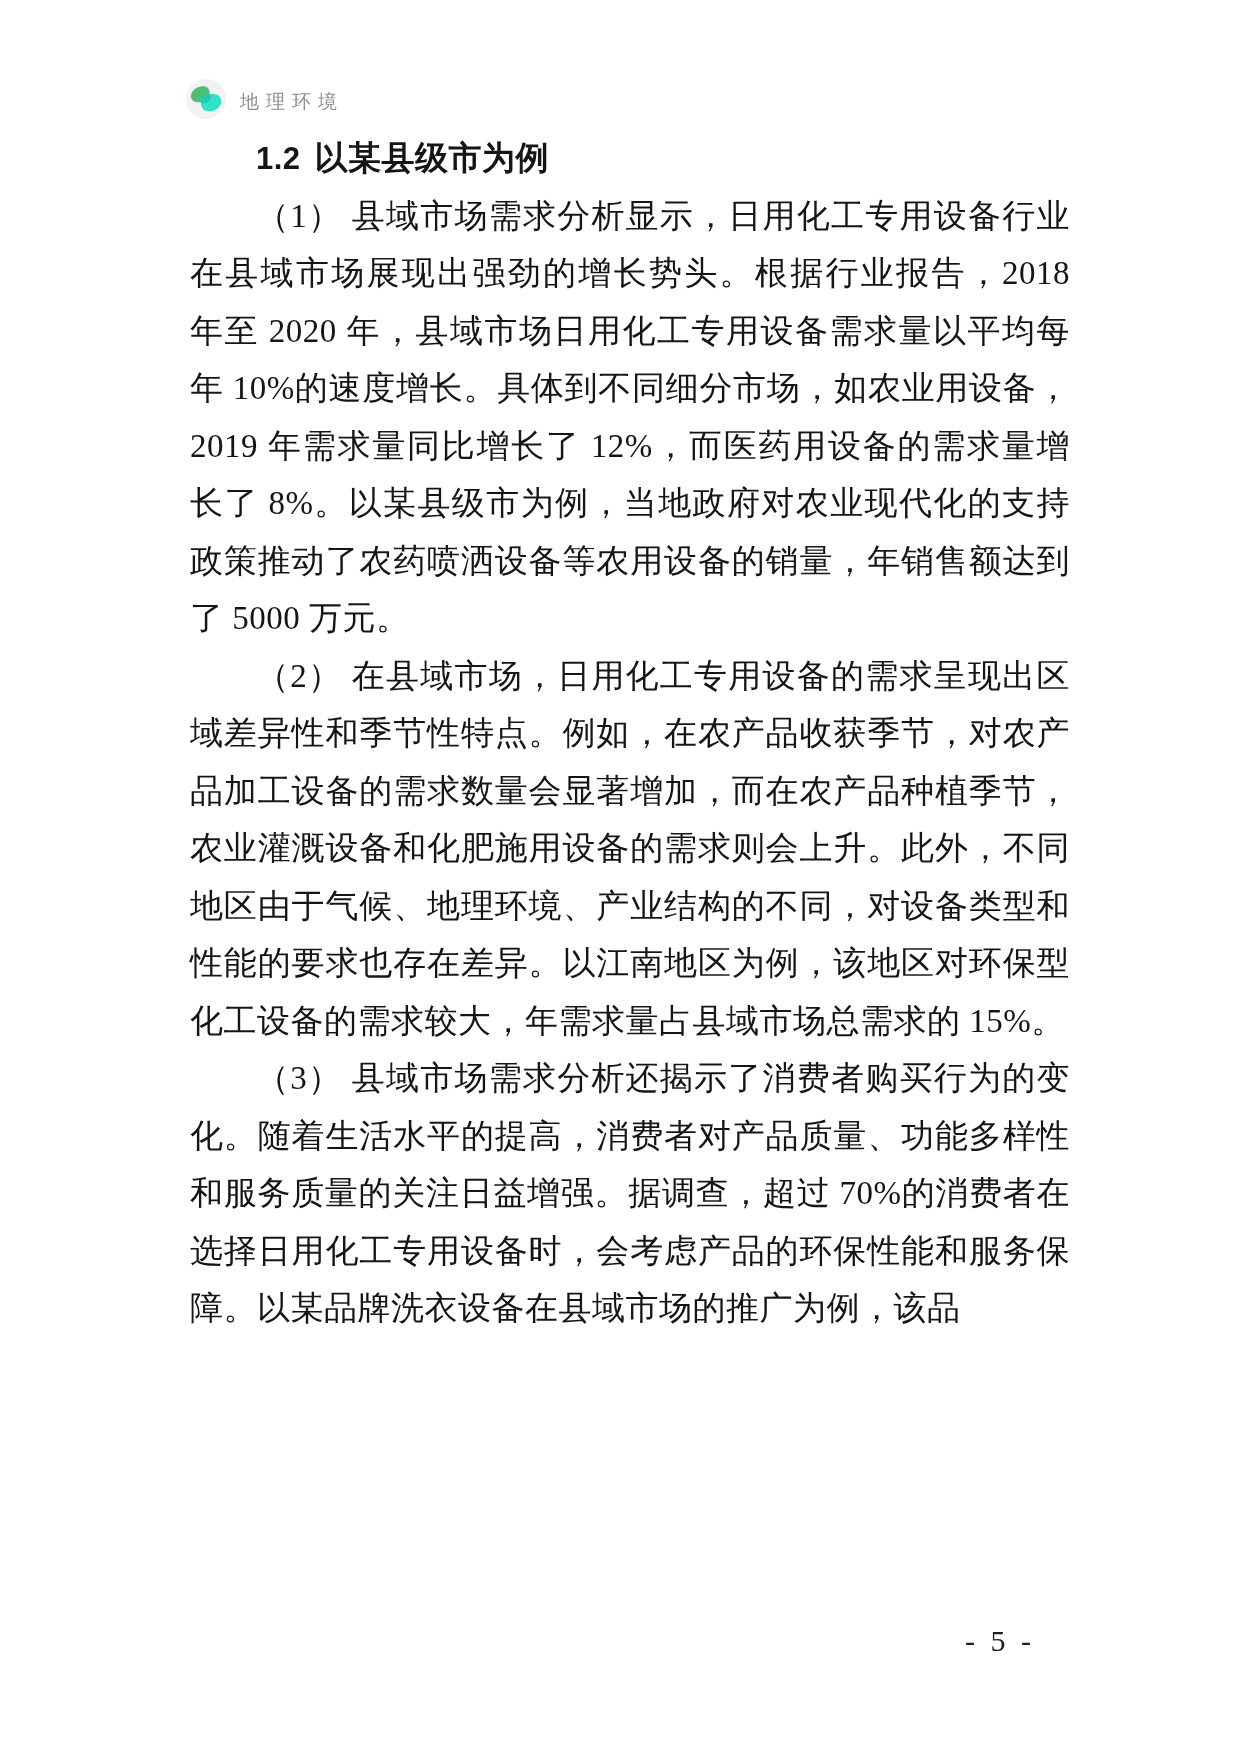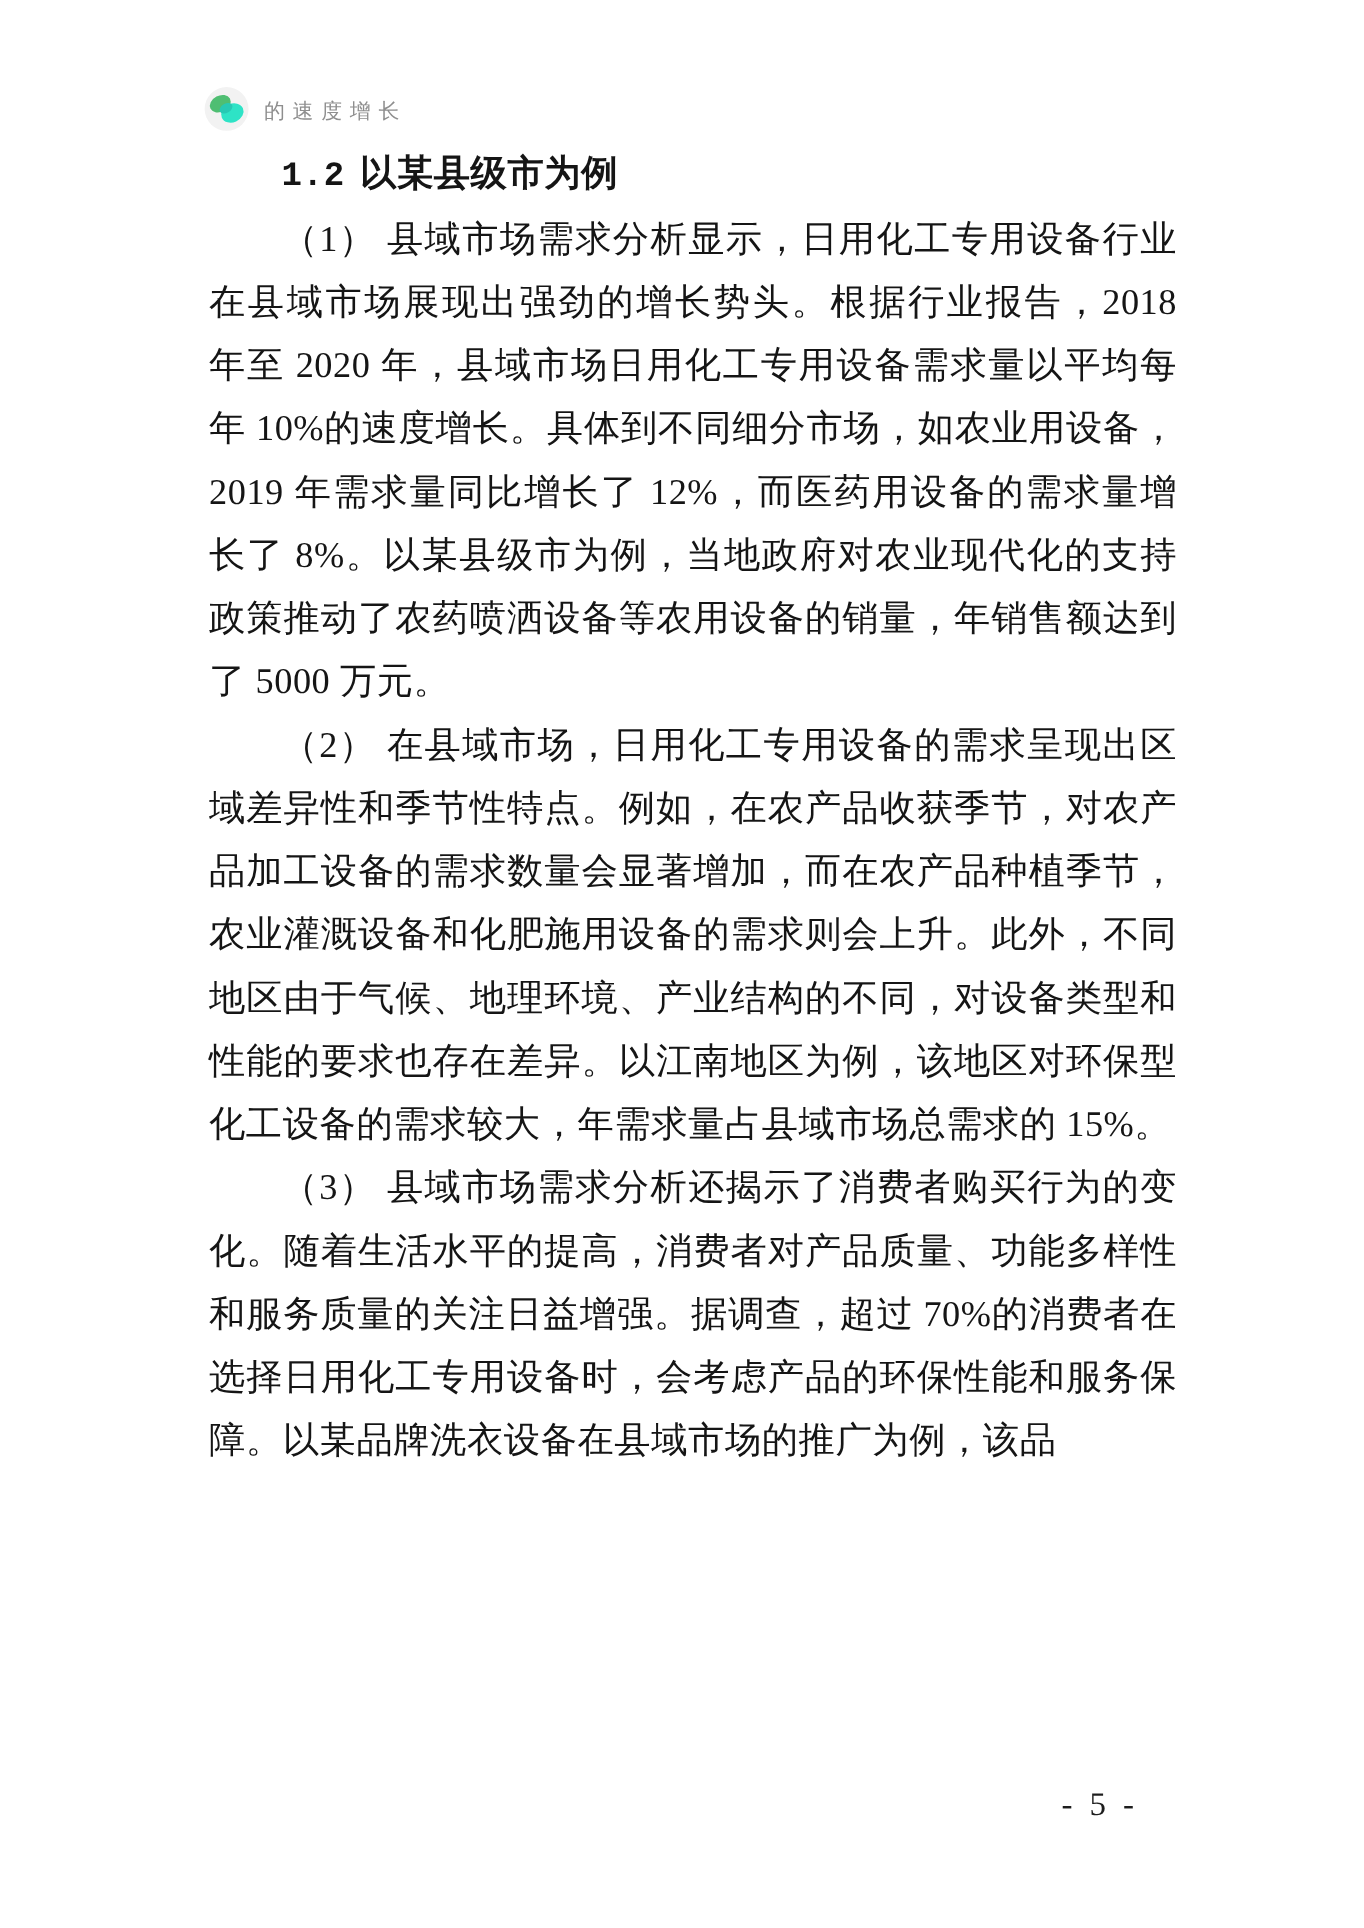--- a/index.html
+++ b/index.html
@@ -58,21 +58,21 @@
   }
   .section-heading {
     margin: 0;
     font-size: 33px;
     line-height: 57.5px;
     font-weight: bold;
     text-indent: 2em;
     text-align: left;
   }
   .section-heading .sec-num {
-    font-family: Liberation Mono, monospace;
+    font-family: Liberation Sans, sans-serif;
     font-size: 31px;
     margin-right: 14px;
   }
   
   .page-number {
     position: absolute;
     top: 1624px;
     left: 965px;
     font-size: 30px;
     color: #1d1d1d;
@@ -87,21 +87,21 @@
 
   <header class="brand">
     <span class="logo">
       <svg viewBox="0 0 40 40" width="42" height="42">
         <circle cx="20" cy="20" r="19" fill="#f2f2f2"></circle>
         <ellipse cx="14.5" cy="15.5" rx="9.5" ry="7" transform="rotate(-28 14.5 15.5)" fill="#4fbe72"></ellipse>
         <ellipse cx="25" cy="23.5" rx="10" ry="8" transform="rotate(-24 25 23.5)" fill="#2ee3c6"></ellipse>
         <ellipse cx="19.5" cy="19.5" rx="6" ry="4" transform="rotate(-30 19.5 19.5)" fill="#27c9b4"></ellipse>
       </svg>
     </span>
-    <span class="brand-title">的速度增长</span>
+    <span class="brand-title">地理环境</span>
   </header>
 
   <main class="body-text">
 
     <h2 class="section-heading">
       <span class="sec-num">1.2</span><span>以某县级市为例</span>
     </h2>
 
     <p>（1） 县域市场需求分析显示，日用化工专用设备行业在县域市场展现出强劲的增长势头。根据行业报告，2018 年至 2020 年，县域市场日用化工专用设备需求量以平均每年 10%的速度增长。具体到不同细分市场，如农业用设备，2019 年需求量同比增长了 12%，而医药用设备的需求量增长了 8%。以某县级市为例，当地政府对农业现代化的支持政策推动了农药喷洒设备等农用设备的销量，年销售额达到了 5000 万元。</p>
     <p>（2） 在县域市场，日用化工专用设备的需求呈现出区域差异性和季节性特点。例如，在农产品收获季节，对农产品加工设备的需求数量会显著增加，而在农产品种植季节，农业灌溉设备和化肥施用设备的需求则会上升。此外，不同地区由于气候、地理环境、产业结构的不同，对设备类型和性能的要求也存在差异。以江南地区为例，该地区对环保型化工设备的需求较大，年需求量占县域市场总需求的 15%。</p>

